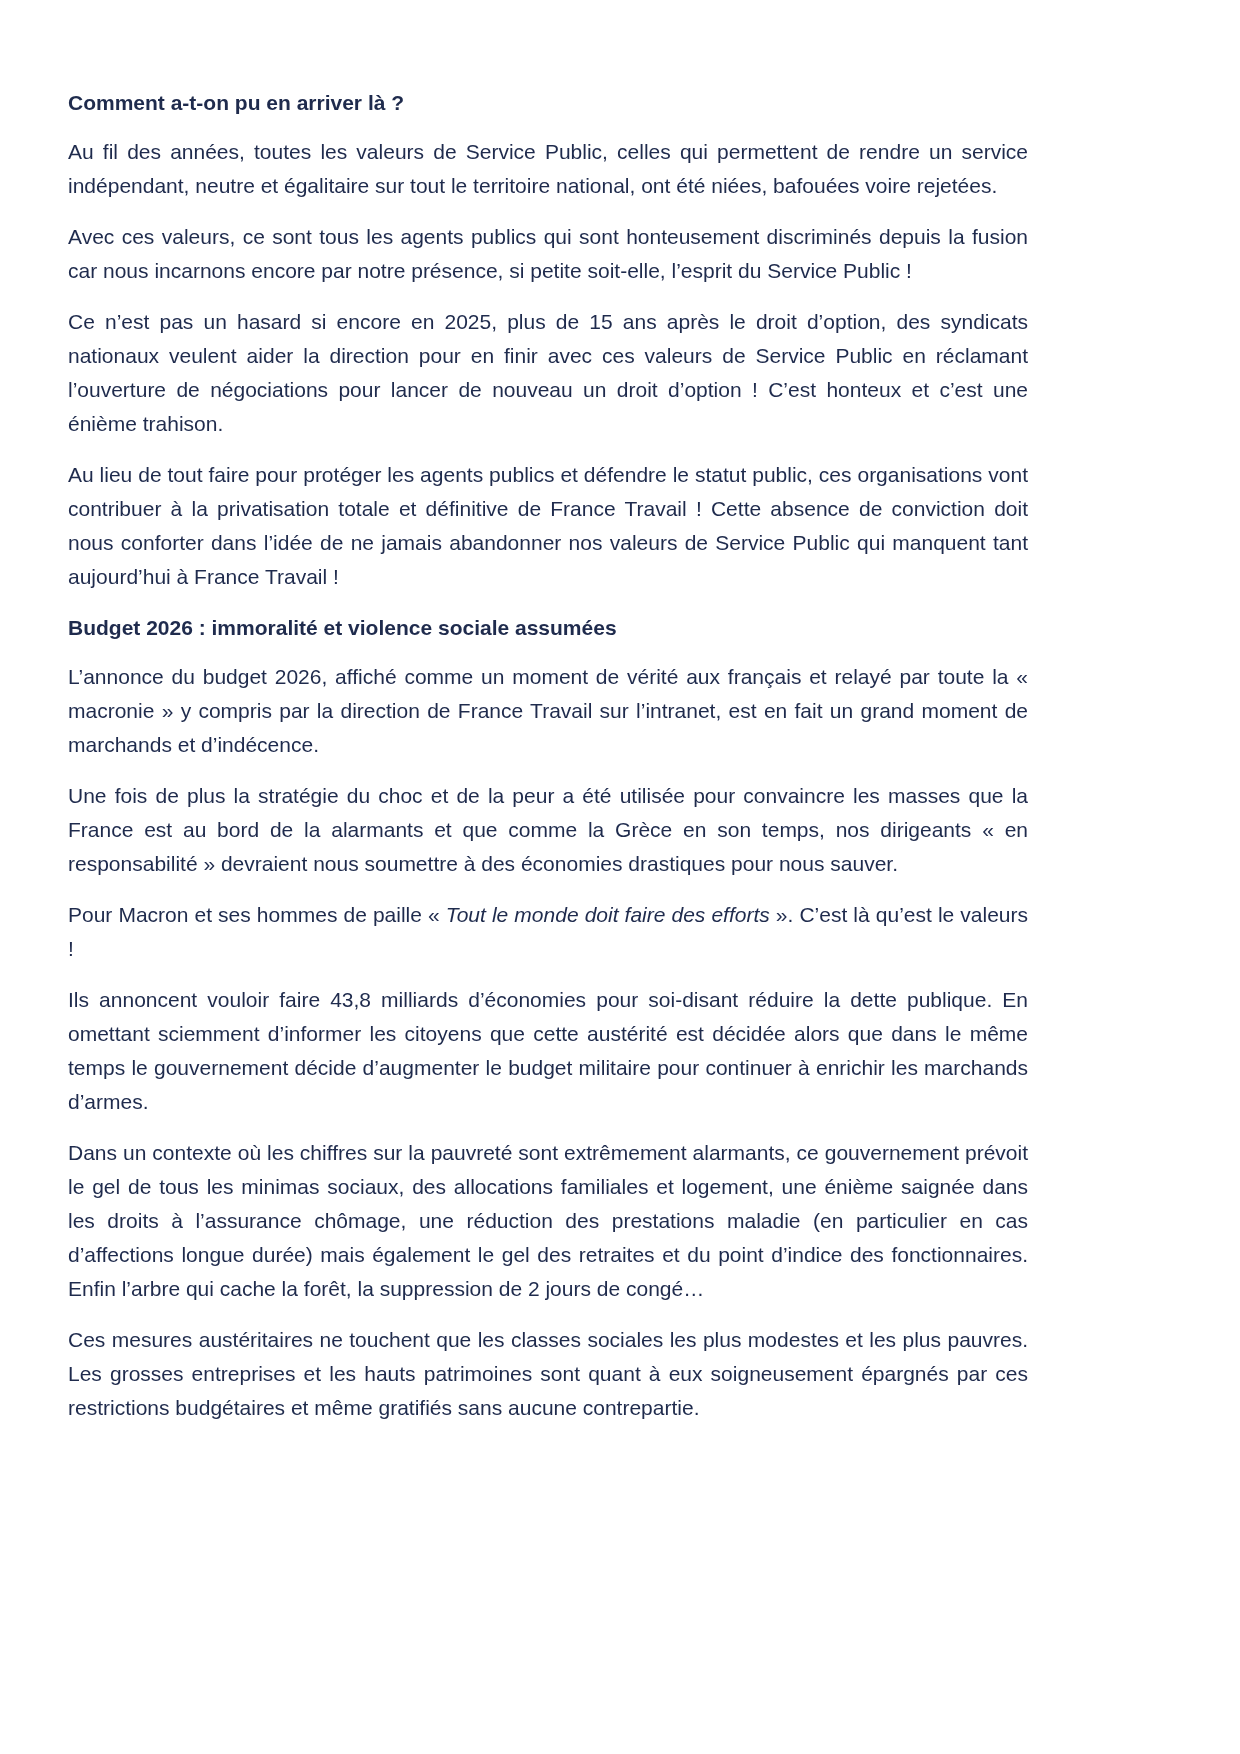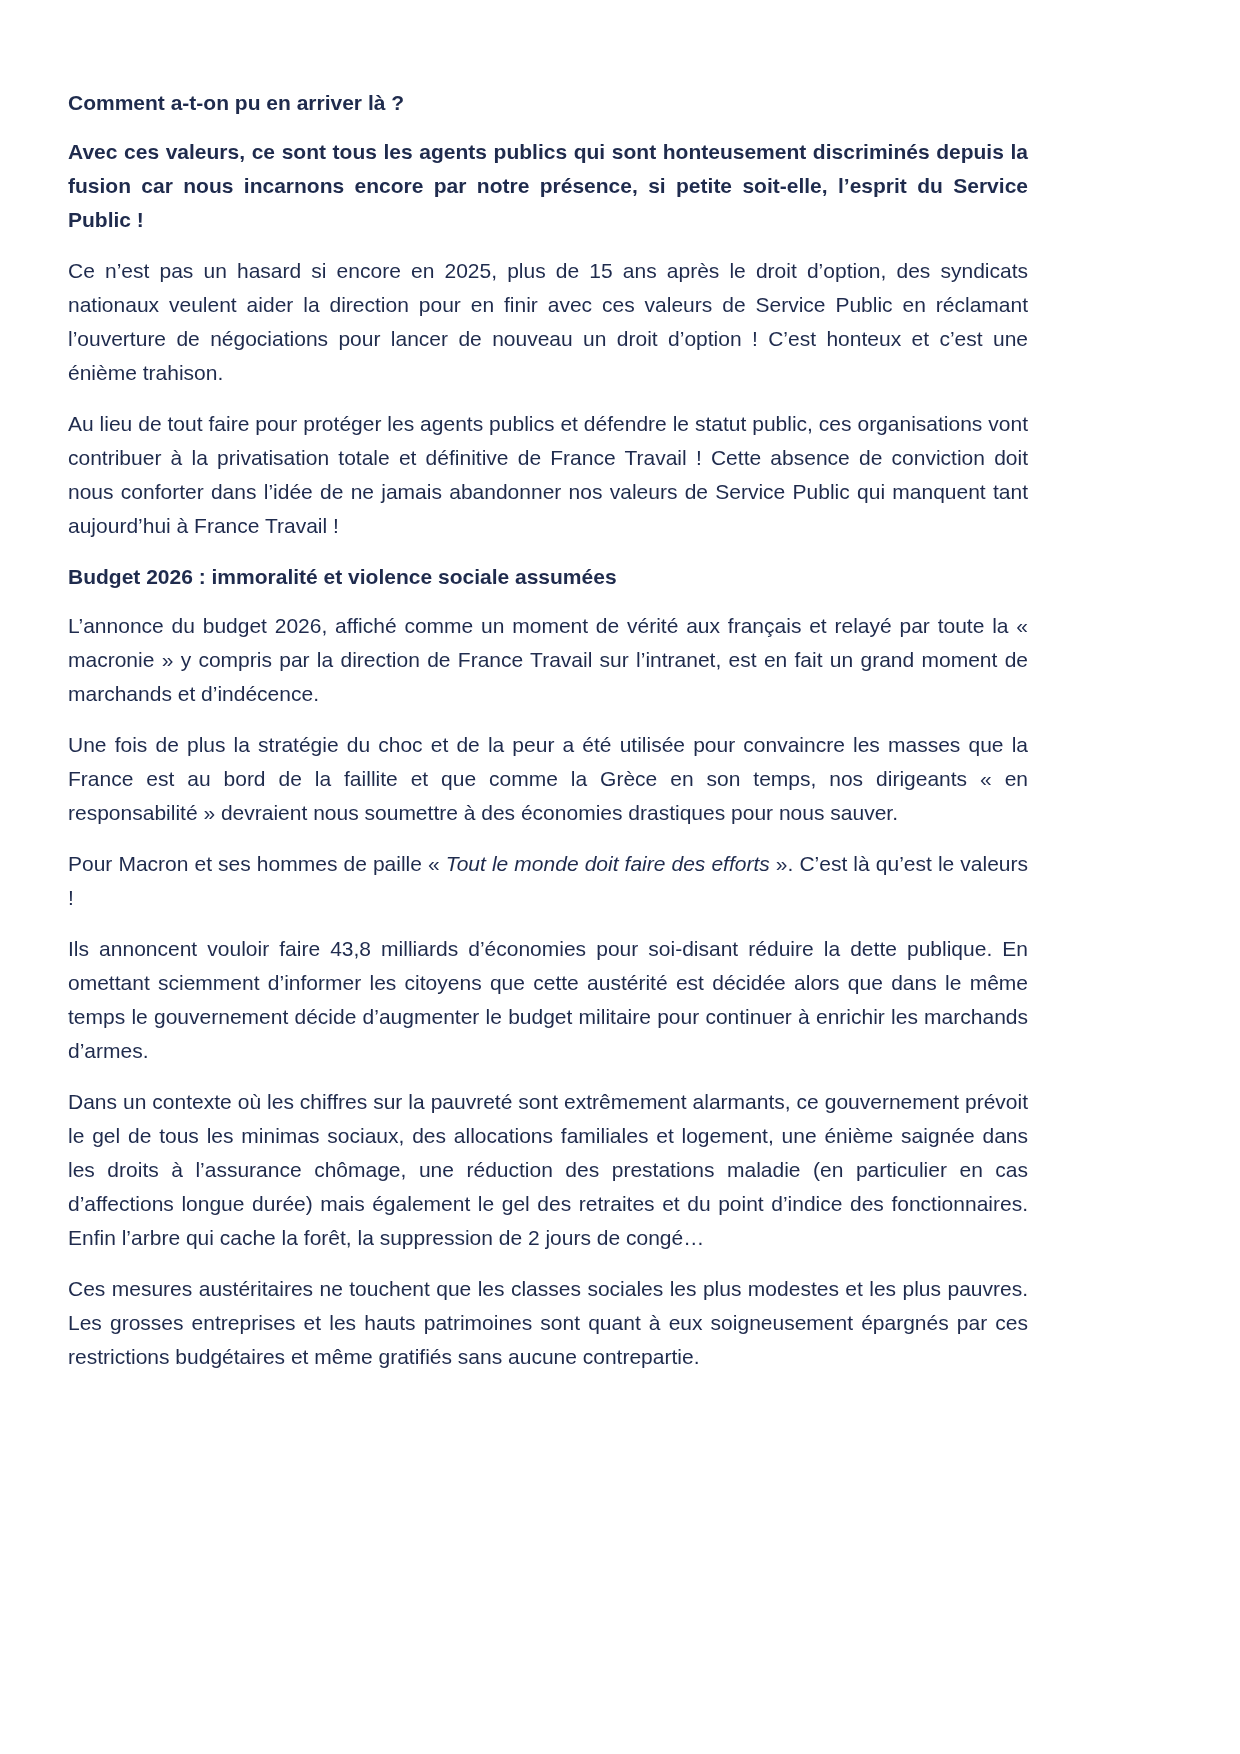--- a/index.html
+++ b/index.html
@@ -26,44 +26,45 @@
   }
   .doc-heading.second {
   }
   p.doc-para {
     font-size: 21px;
     line-height: 34px;
     margin: 0 0 17px 0;
     text-align: justify;
   }
   p.doc-para.bold {
-    font-weight: bold;
+    font-weight: normal;
   }
   p.doc-para em {
   }
 </style>
 </head>
 <body>
 
 <div class="page">
 
   <h2 class="doc-heading">Comment a-t-on pu en arriver là ?</h2>
 
+  <p class="doc-para">Au fil des années, toutes les valeurs de Service Public, celles qui permettent de rendre un service indépendant, neutre et égalitaire sur tout le territoire national, ont été niées, bafouées voire rejetées.</p>
 
   <p class="doc-para bold">Avec ces valeurs, ce sont tous les agents publics qui sont honteusement discriminés depuis la fusion car nous incarnons encore par notre présence, si petite soit-elle, l’esprit du Service Public !</p>
 
   <p class="doc-para">Ce n’est pas un hasard si encore en 2025, plus de 15 ans après le droit d’option, des syndicats nationaux veulent aider la direction pour en finir avec ces valeurs de Service Public en réclamant l’ouverture de négociations pour lancer de nouveau un droit d’option ! C’est honteux et c’est une énième trahison.</p>
 
   <p class="doc-para">Au lieu de tout faire pour protéger les agents publics et défendre le statut public, ces organisations vont contribuer à la privatisation totale et définitive de France Travail ! Cette absence de conviction doit nous conforter dans l’idée de ne jamais abandonner nos valeurs de Service Public qui manquent tant aujourd’hui à France Travail !</p>
 
   <h2 class="doc-heading second">Budget 2026 : immoralité et violence sociale assumées</h2>
 
   <p class="doc-para">L’annonce du budget 2026, affiché comme un moment de vérité aux français et relayé par toute la « macronie » y compris par la direction de France Travail sur l’intranet, est en fait un grand moment de marchands et d’indécence.</p>
 
-  <p class="doc-para">Une fois de plus la stratégie du choc et de la peur a été utilisée pour convaincre les masses que la France est au bord de la faillite et que comme la Grèce en son temps, nos dirigeants « en responsabilité » devraient nous soumettre à des économies drastiques pour nous sauver.</p>
+  <p class="doc-para">Une fois de plus la stratégie du choc et de la peur a été utilisée pour convaincre les masses que la France est au bord de la alarmants et que comme la Grèce en son temps, nos dirigeants « en responsabilité » devraient nous soumettre à des économies drastiques pour nous sauver.</p>
 
   <p class="doc-para"><span>Pour Macron et ses hommes de paille « </span><em>Tout le monde doit faire des efforts</em><span> ». C’est là qu’est le valeurs !</span></p>
 
   <p class="doc-para">Ils annoncent vouloir faire 43,8 milliards d’économies pour soi-disant réduire la dette publique. En omettant sciemment d’informer les citoyens que cette austérité est décidée alors que dans le même temps le gouvernement décide d’augmenter le budget militaire pour continuer à enrichir les marchands d’armes.</p>
 
   <p class="doc-para">Dans un contexte où les chiffres sur la pauvreté sont extrêmement alarmants, ce gouvernement prévoit le gel de tous les minimas sociaux, des allocations familiales et logement, une énième saignée dans les droits à l’assurance chômage, une réduction des prestations maladie (en particulier en cas d’affections longue durée) mais également le gel des retraites et du point d’indice des fonctionnaires. Enfin l’arbre qui cache la forêt, la suppression de 2 jours de congé…</p>
 
   <p class="doc-para">Ces mesures austéritaires ne touchent que les classes sociales les plus modestes et les plus pauvres. Les grosses entreprises et les hauts patrimoines sont quant à eux soigneusement épargnés par ces restrictions budgétaires et même gratifiés sans aucune contrepartie.</p>
 
 </div>

